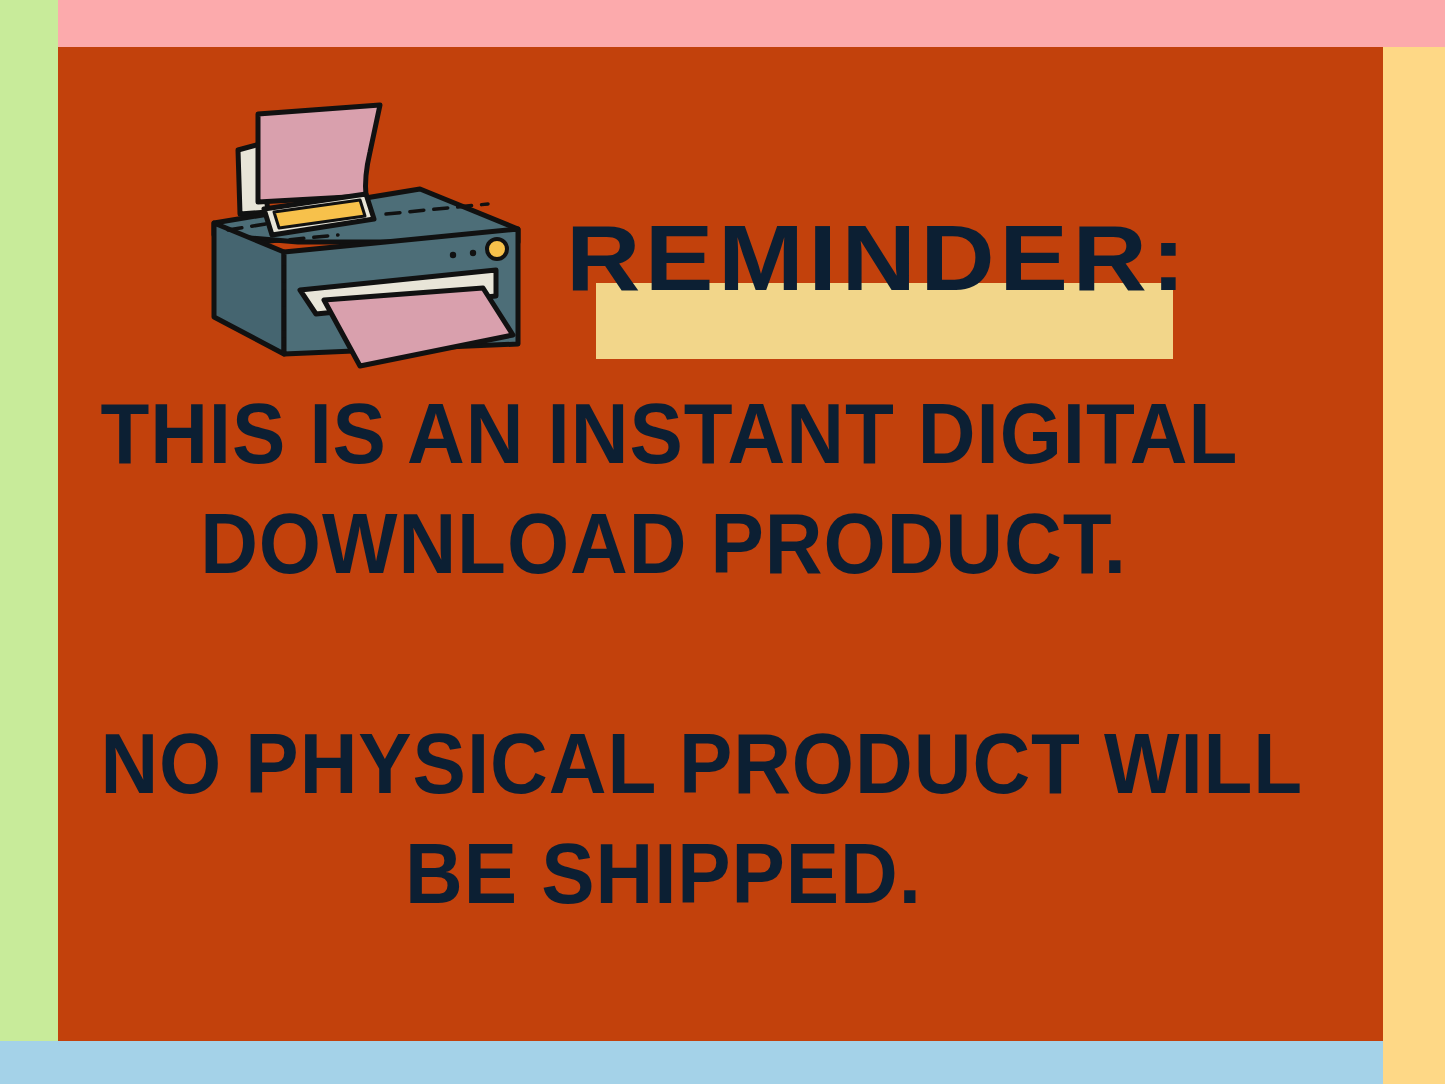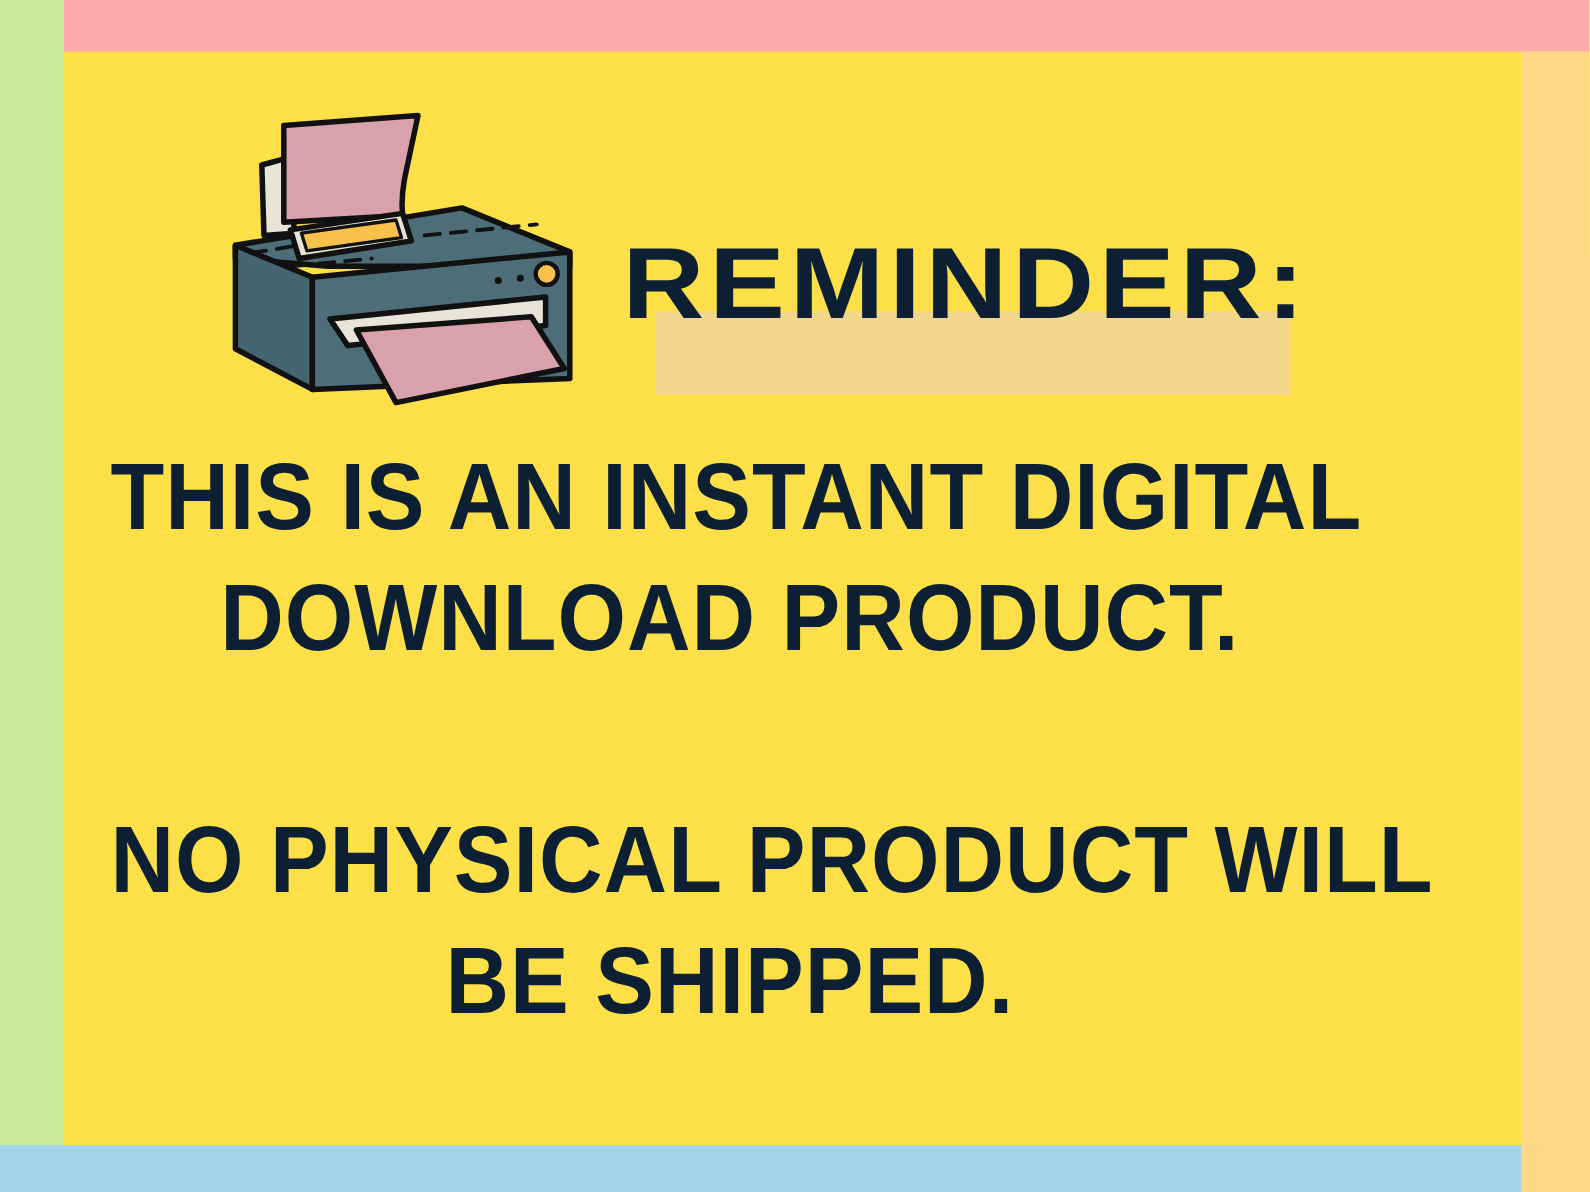--- a/index.html
+++ b/index.html
@@ -11,21 +11,21 @@
     width: 1445px;
     height: 1084px;
     font-family: "Liberation Sans", sans-serif;
     overflow: hidden;
   }
 
   #canvas {
     position: relative;
     width: 1445px;
     height: 1084px;
-    background: #fde047;
+    background: #c2410c;
     overflow: hidden;
   }
 
   
   .band { position: absolute; }
 
   #band-top {
     left: 58px; top: 0; width: 1387px; height: 47px;
     background: #fcaaac;
   }
@@ -88,21 +88,21 @@
     color: #0c1f33;
     transform: scaleX(1.12);
     transform-origin: 50% 0;
     white-space: nowrap;
   }
 
   
   #body-copy {
     position: absolute;
     left: 0;
-    top: 350px;
+    top: 331px;
     width: 1211px;
     text-align: center;
     color: #0c1f33;
   }
   .body-line {
     font-family: "Liberation Sans Narrow", "Liberation Sans", sans-serif;
     font-weight: bold;
     font-size: 86px;
     line-height: 110px;
     letter-spacing: 1px;

